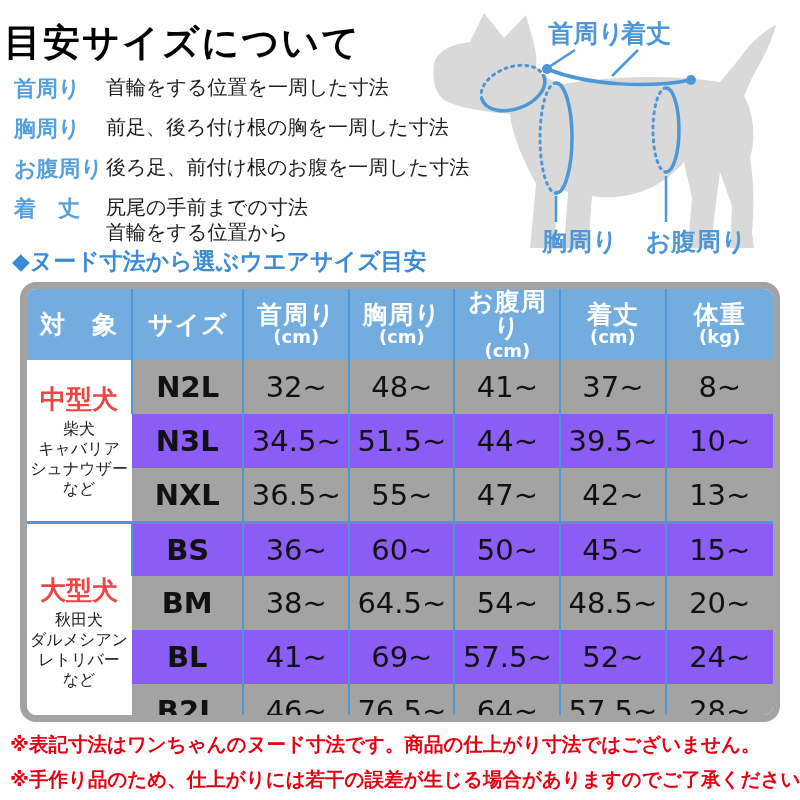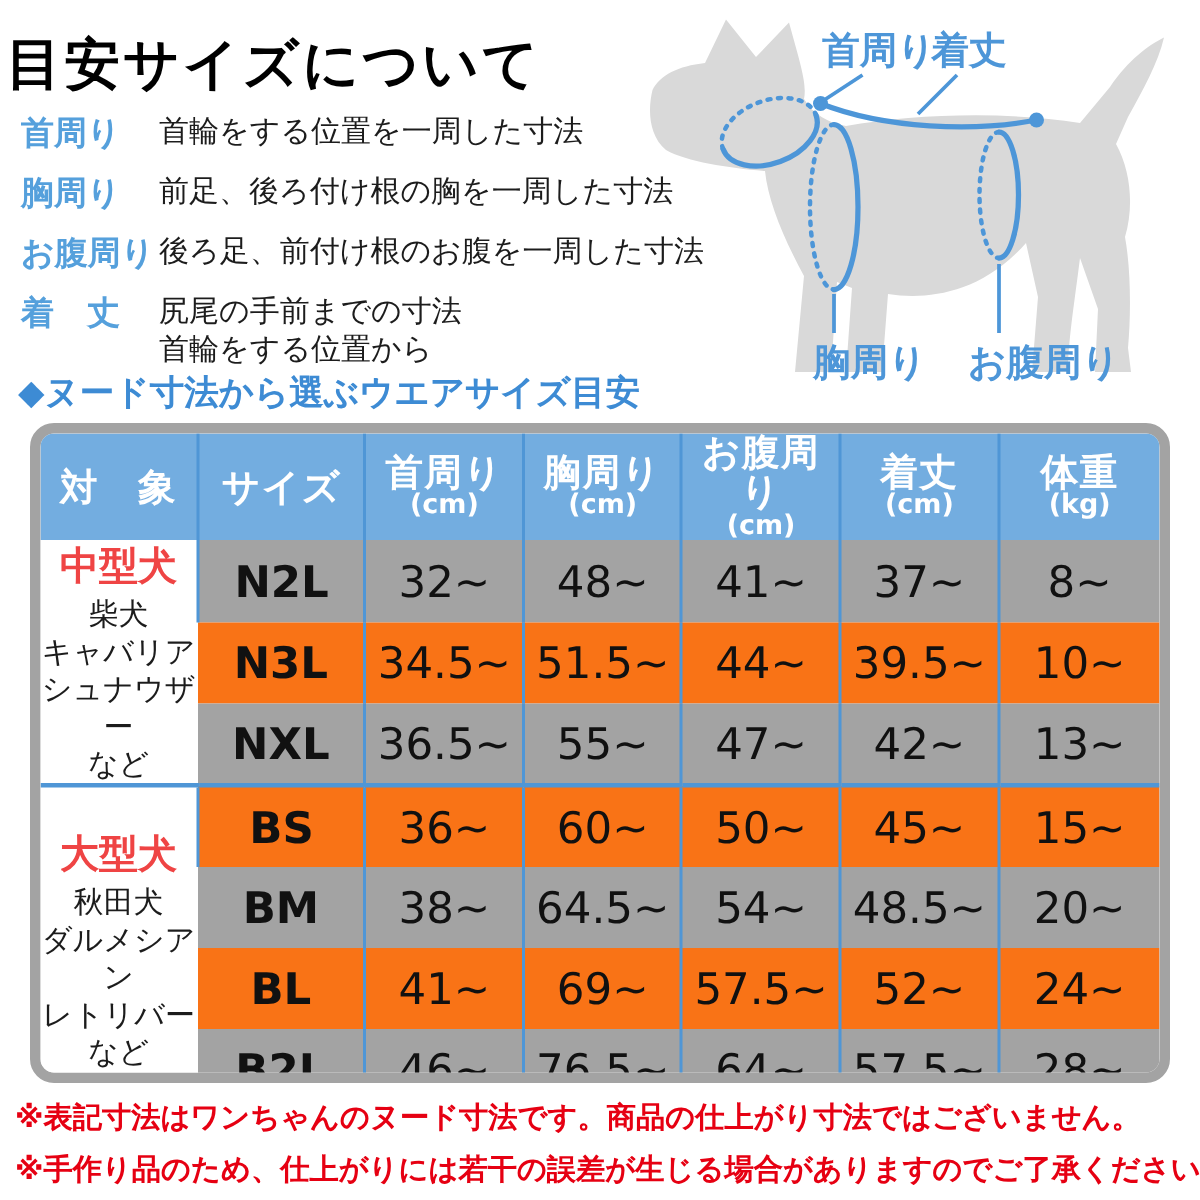--- a/index.html
+++ b/index.html
@@ -36,26 +36,26 @@
   .size-table th,.size-table td{padding:0;text-align:center;vertical-align:middle;}
   .size-table thead th{
     background:#73ADE0;color:#ffffff;height:57px;font-weight:bold;line-height:1.05;
   }
   .size-table thead th .h-main{display:block;font-size:25px;letter-spacing:1px;}
   .size-table thead th .h-unit{display:block;font-size:18px;font-weight:bold;}
   .size-table td,.size-table th{border-left:2px solid #4F96D6;}
   .size-table td:first-child,.size-table th:first-child{border-left:none;}
   .size-table tbody tr{height:54px;}
   .size-table tbody tr.lt td{background:#a3a3a3;}
-  .size-table tbody tr td{background:#f97316;font-size:29px;color:#111;}
+  .size-table tbody tr td{background:#8b5cf6;font-size:29px;color:#111;}
   .size-table tbody tr.group-start td{border-top:3px solid #4F96D6;}
   td.size-cell{font-weight:bold;}
   td.subject-cell{background:#ffffff !important;vertical-align:middle;}
   .subject-name{font-size:26px;font-weight:bold;color:#ef4444;margin-bottom:2px;}
-  .subject-breed{font-size:20px;color:#1c1c1c;line-height:1.25;}
+  .subject-breed{font-size:16px;color:#1c1c1c;line-height:1.25;}
   
   .notes{position:absolute;left:10px;top:731px;width:786px;}
   .note{font-size:19.5px;font-weight:bold;color:#E60012;margin-bottom:8px;white-space:nowrap;}
 </style>
 </head>
 <body>
 
 <div class="page-title">目安サイズについて</div>
 
 <div class="defs">

